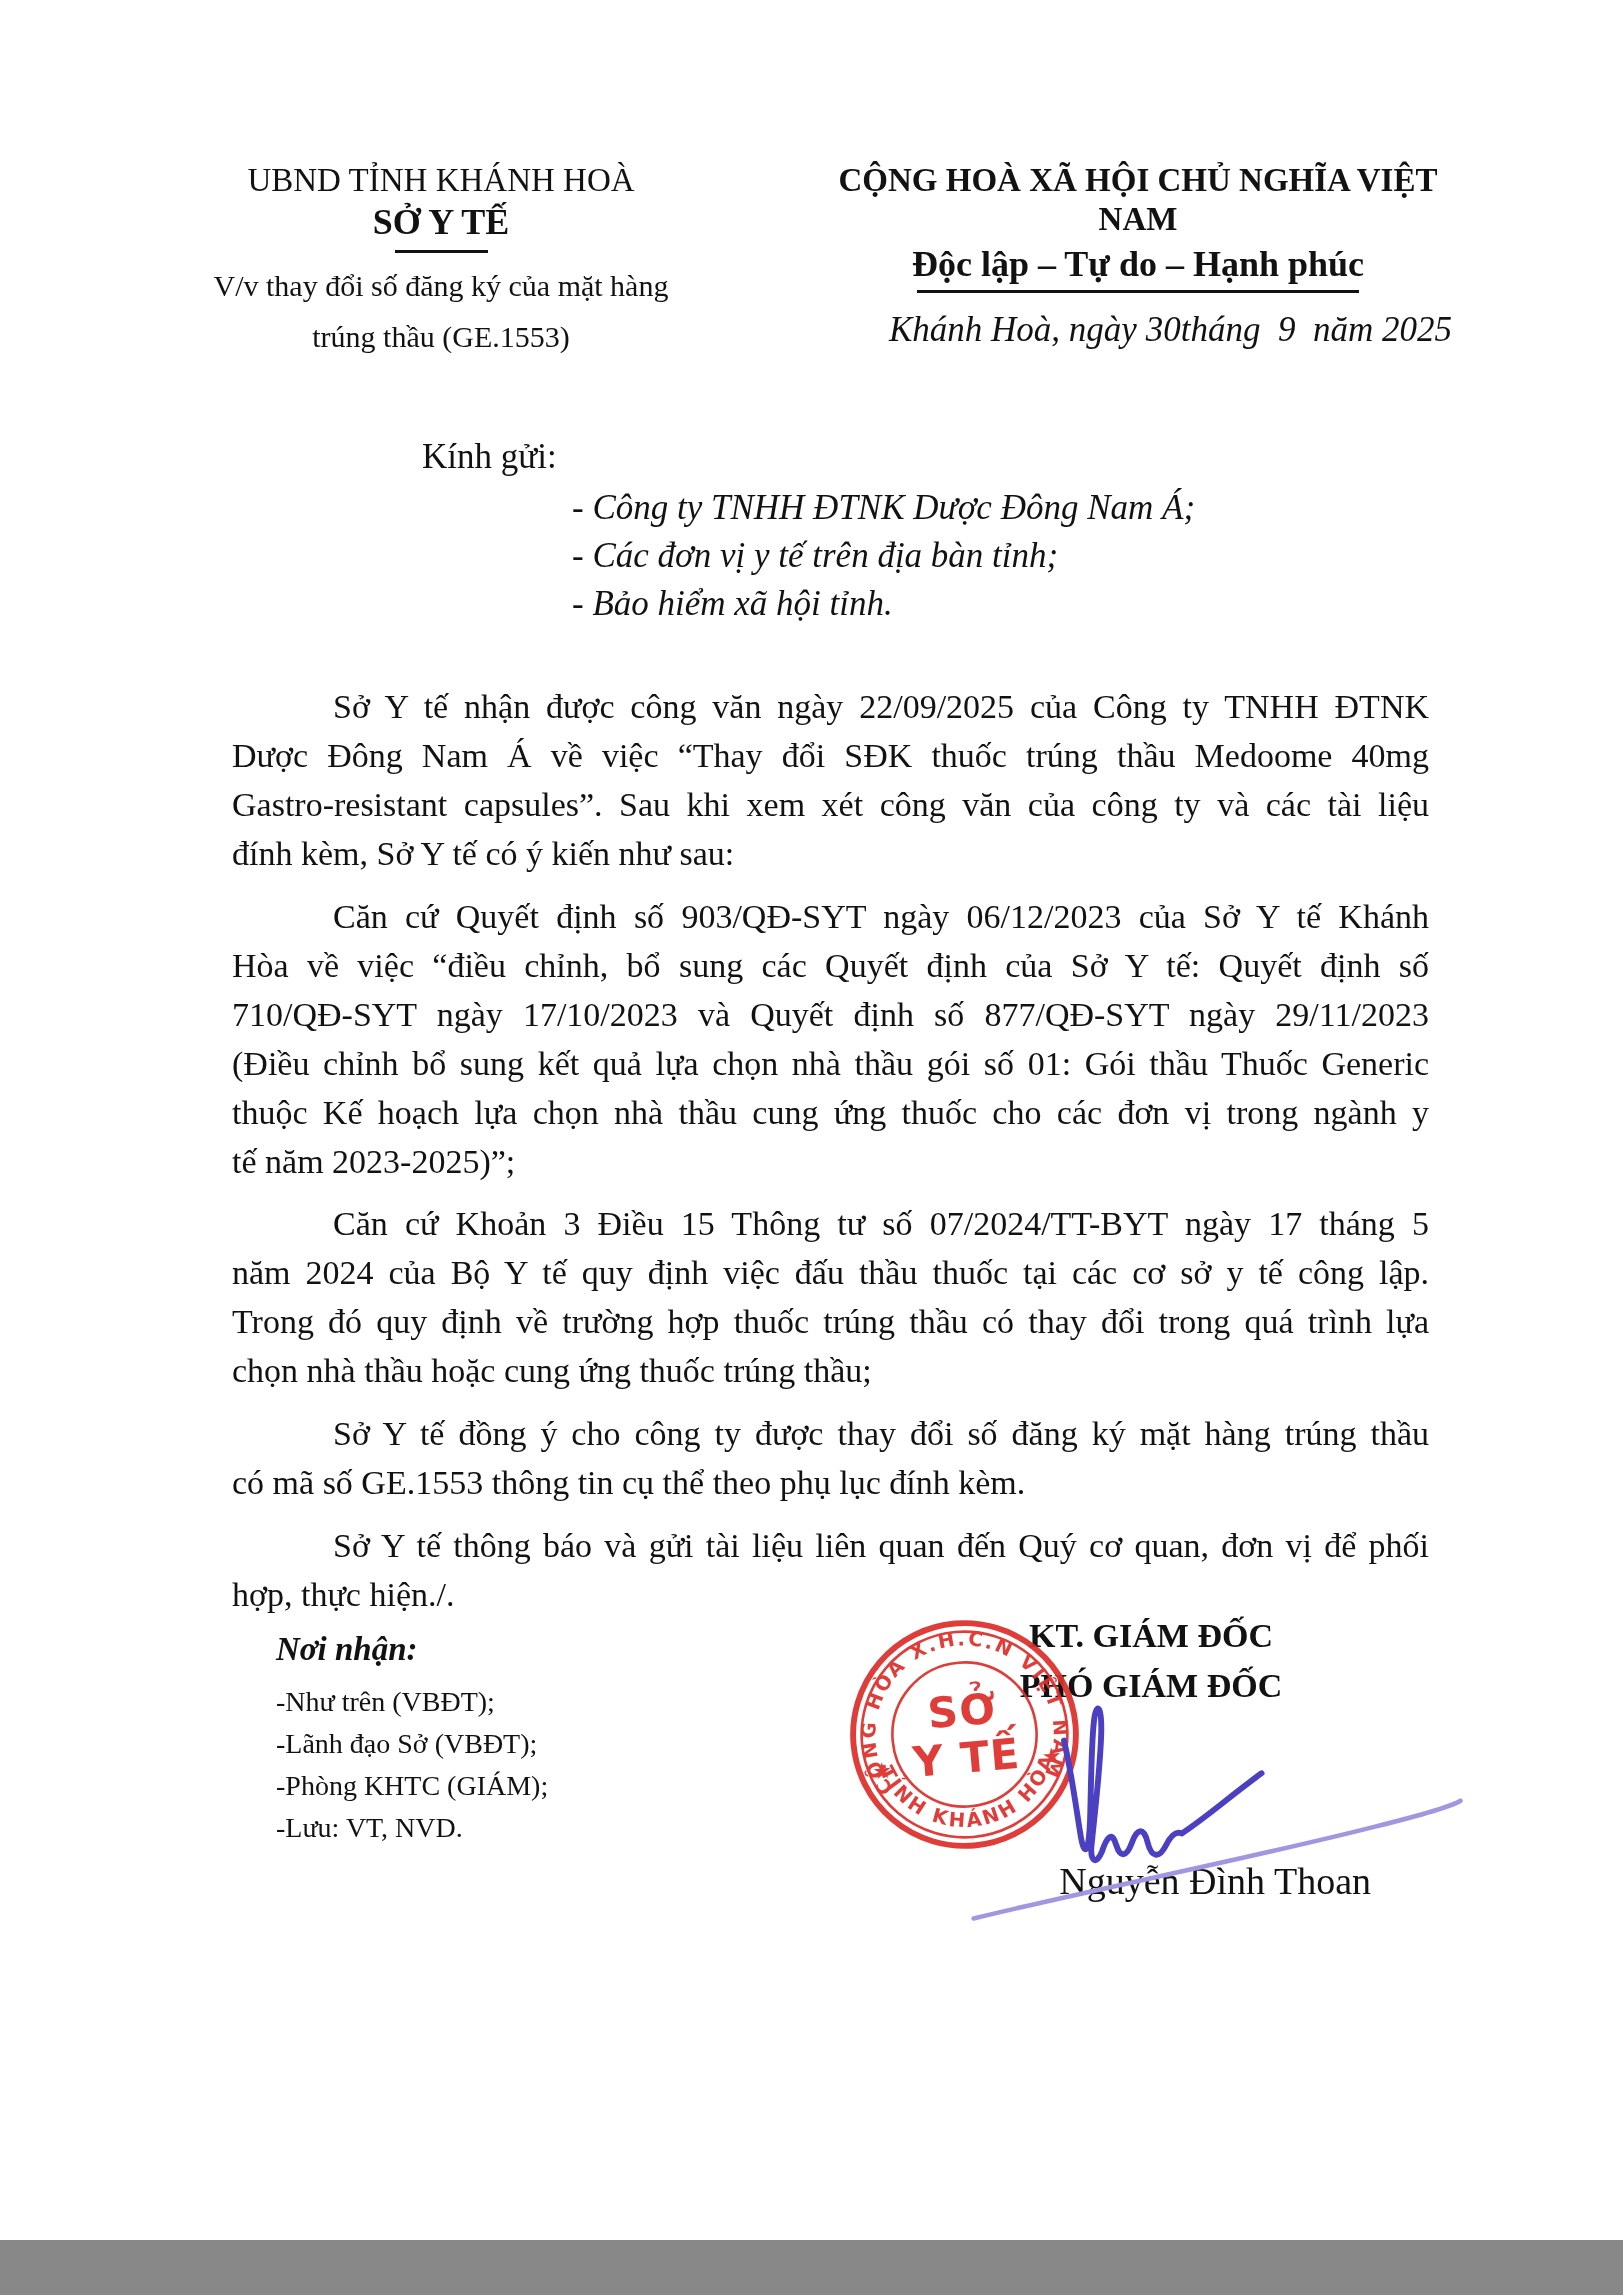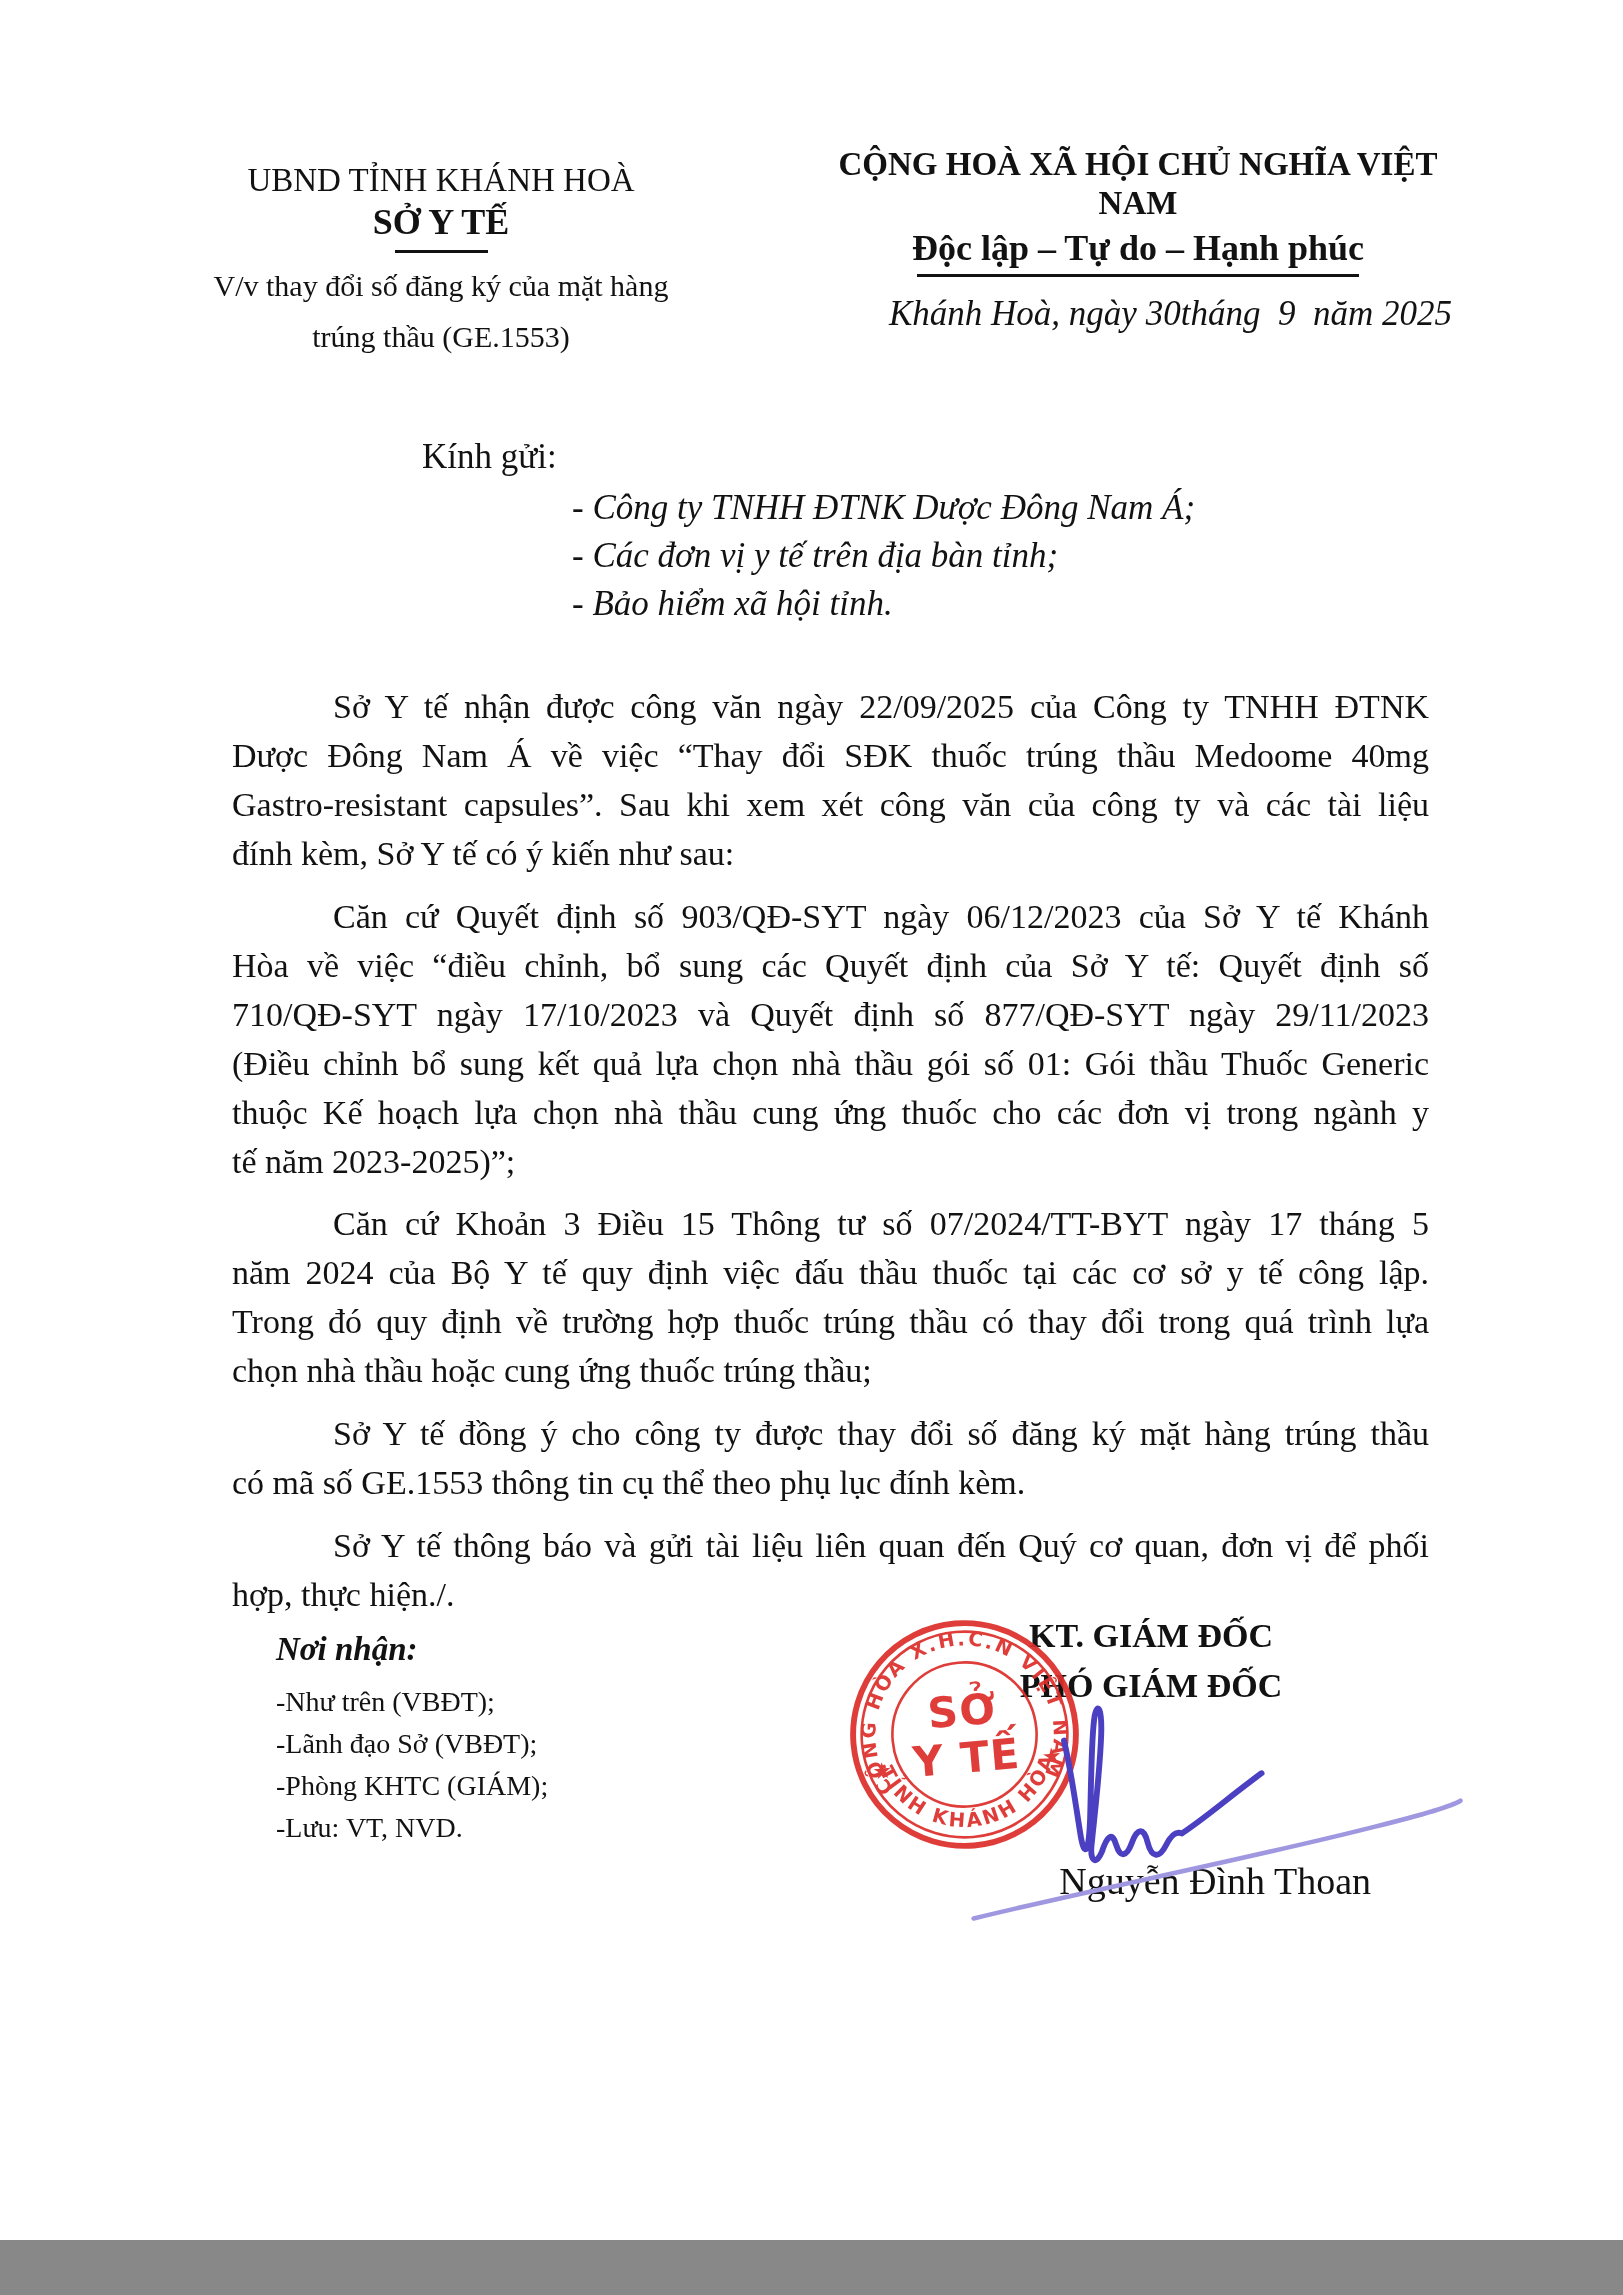--- a/index.html
+++ b/index.html
@@ -10,21 +10,21 @@
   
   .hdr-left{position:absolute;left:209px;top:161px;width:464px;text-align:center;}
   .org-parent{font-size:33px;line-height:39px;}
   .org{font-size:36px;font-weight:bold;line-height:42px;margin-top:1.3px;}
   .org-rule{width:93px;height:3.3px;background:#121212;margin:6.5px auto 0;}
   .doc-number{font-size:35px;line-height:41px;margin-top:15.7px;white-space:pre;}
   .doc-number .num{letter-spacing:1.3px;margin:0 38px 0 10.5px;}
   .subject{font-size:30px;line-height:51px;}
   .subject.s1{margin-top:6.5px;}
 
-  .hdr-right{position:absolute;left:837px;top:145px;width:602px;text-align:center;}
+  .hdr-right{position:absolute;left:837px;top:161px;width:602px;text-align:center;}
   .nat-title{font-size:33px;font-weight:bold;line-height:39px;}
   .motto{font-size:36px;font-weight:bold;line-height:42px;margin-top:3.9px;}
   .motto-rule{width:442px;height:3.3px;background:#121212;margin:5.2px auto 0;}
   .place-date{font-size:35px;font-style:italic;margin-top:17px;white-space:pre;margin-left:52px;}
 
   
   .salutation{position:absolute;left:422px;top:434px;font-size:35px;line-height:46px;}
   .recipients{position:absolute;left:572px;top:484px;font-size:35px;font-style:italic;}
   .recipients .r-item{line-height:48px;}
 

